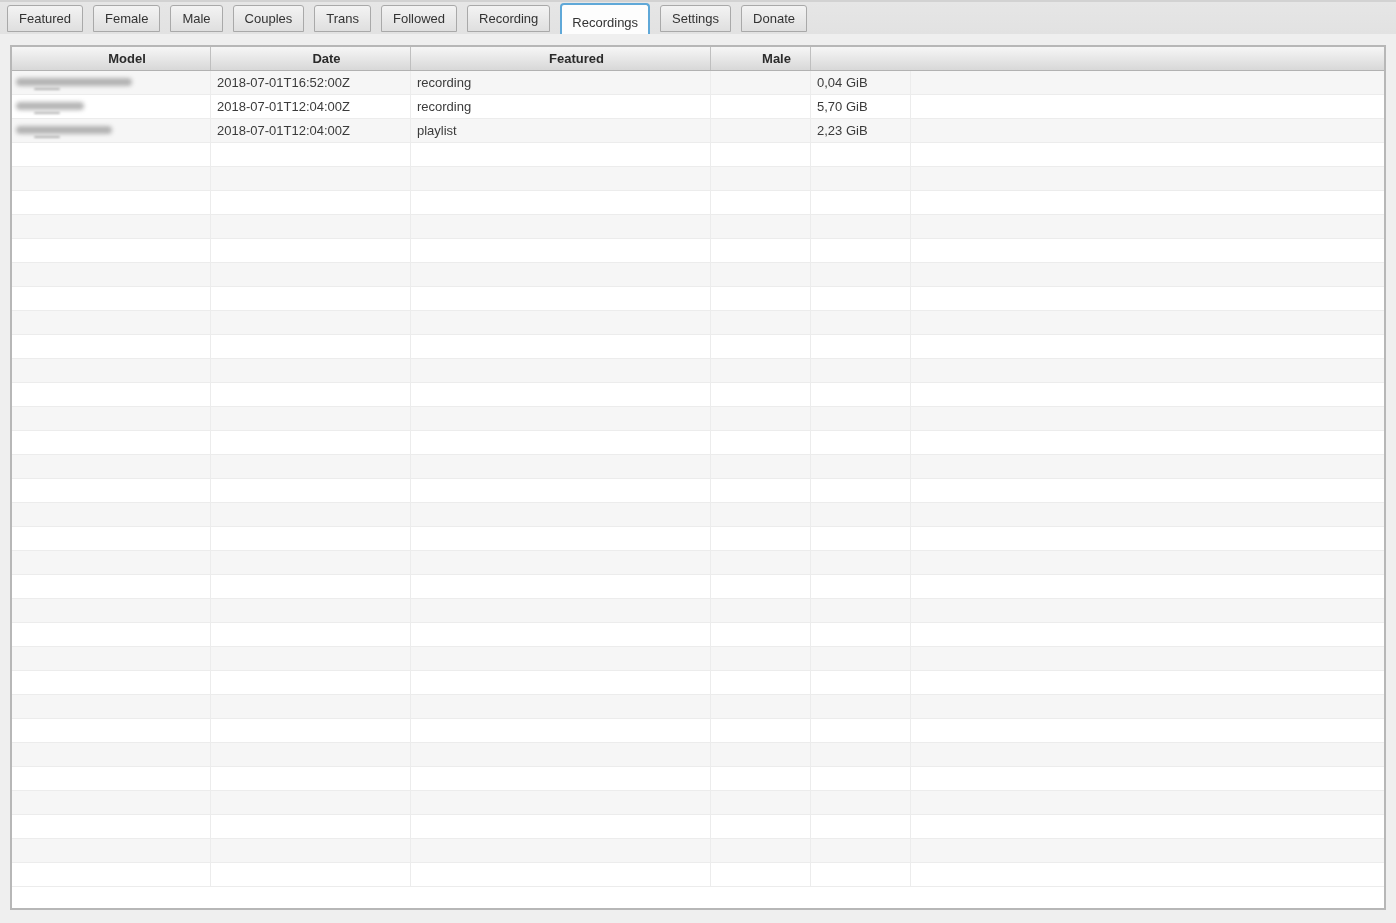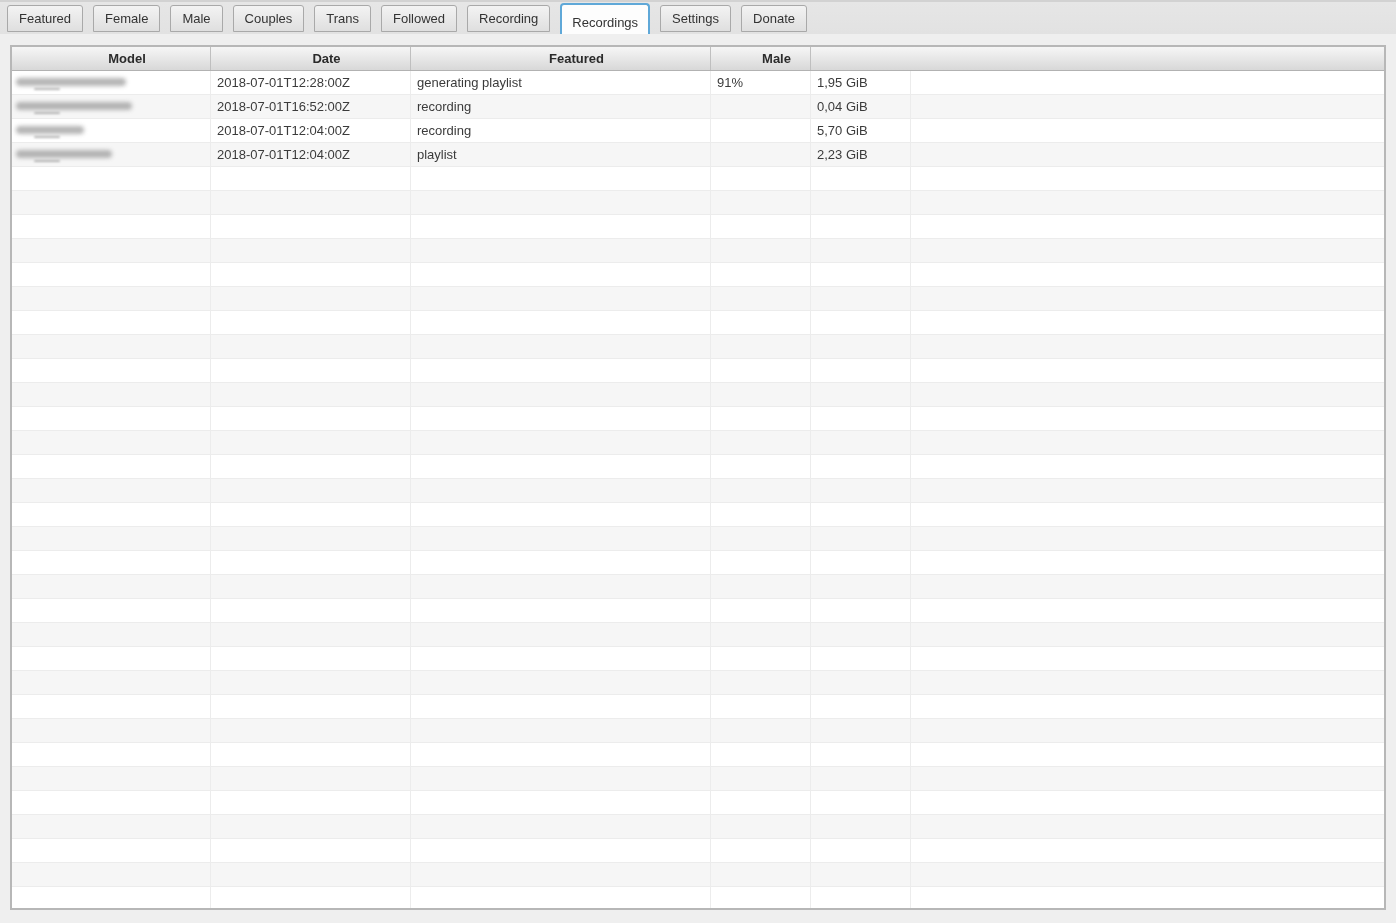--- a/index.html
+++ b/index.html
@@ -100,31 +100,20 @@
   </div>
 
 <div class="table-wrap" id="table">
     <div class="grid-row thead">
       <div class="th">Model</div>
       <div class="th">Date</div>
       <div class="th">Featured</div>
       <div class="th">Male</div>
       <div class="th"></div>
     </div>
-    <div class="grid-row tr">
-      <div class="td">
-        <div class="redacted" style="width: 110px;"></div>
-        <div class="redacted-dash"></div>
-      </div>
-      <div class="td">2018-07-01T12:28:00Z</div>
-      <div class="td">generating playlist</div>
-      <div class="td">91%</div>
-      <div class="td">1,95 GiB</div>
-      <div class="td"></div>
-    </div>
     <div class="grid-row tr alt">
       <div class="td">
         <div class="redacted" style="width: 116px;"></div>
         <div class="redacted-dash"></div>
       </div>
       <div class="td">2018-07-01T16:52:00Z</div>
       <div class="td">recording</div>
       <div class="td"></div>
       <div class="td">0,04 GiB</div>
       <div class="td"></div>

